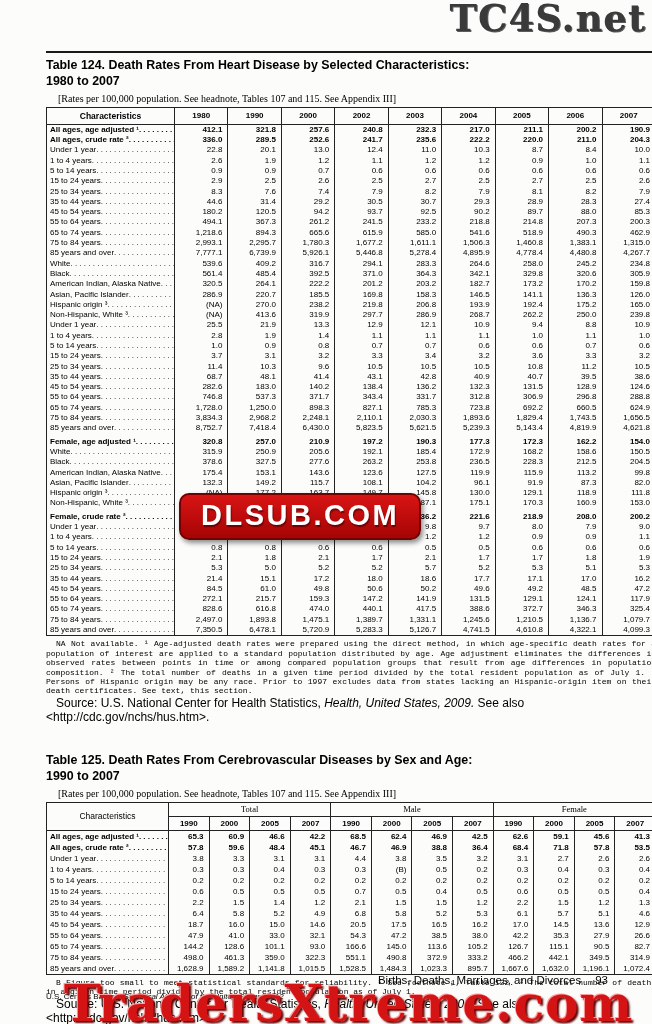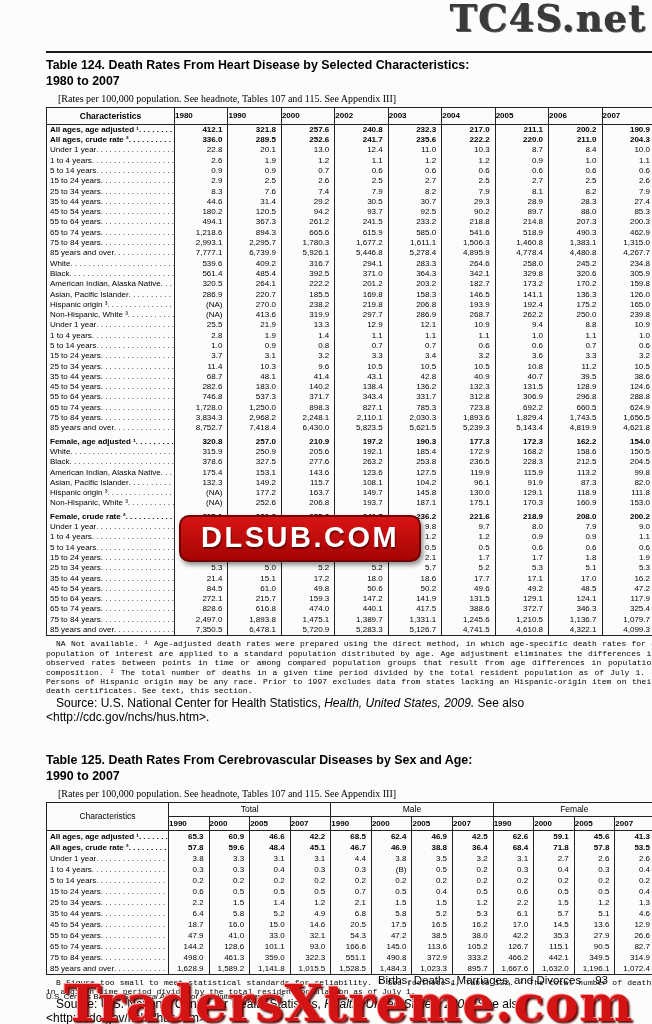--- a/index.html
+++ b/index.html
@@ -11,48 +11,48 @@
   .page{position:absolute;left:46px;top:13px;width:610px;}
   .top-rule{border-top:2px solid #1a1a1a;margin-top:38px;}
   .tbl-title{font-size:12.4px;font-weight:bold;line-height:1.28;margin:5px 0 0;white-space:pre-line;}
   .headnote{font-size:10px;margin:3px 12px 3px;font-family:Liberation Serif, serif;}
   table{border-collapse:collapse;width:100%;border:1px solid #222;table-layout:fixed;margin-top:2px;}
   col.c-char124{width:128px;}
   col.c-char125{width:122px;}
   th{font-size:8px;padding:0;}
   .t124 thead th{border-bottom:1px solid #222;font-weight:bold;height:16px;vertical-align:middle;}
   th.char{font-weight:normal;font-size:8.5px;}
-  th.yr{border-left:1px solid #222;text-align:left;font-weight:bold;}
+  th.yr{border-left:1px solid #222;text-align:center;font-weight:bold;}
   td{font-size:8px;line-height:10.3px;vertical-align:bottom;padding:0;}
   .t125 td{line-height:11px;}
   td.val{border-left:1px solid #222;text-align:right;padding-right:5px;white-space:nowrap;}
   td.lbl-cell{padding-left:3px;overflow:hidden;}
   tr.bold{font-weight:bold;}
   tr.gap td{padding-top:3px;}
   .lbl{display:flex;align-items:baseline;overflow:hidden;}
   .lbl .t{white-space:nowrap;}
   .lbl .dots{flex:1;overflow:hidden;white-space:nowrap;}
   .lbl .dots::before{content:" . . . . . . . . . . . . . . . . . . . . . . . . . . . . . . . . . . . . . . . .";}
   .t125 thead th.char{border-bottom:1px solid #222;}
-  .t125 thead th.grp{border-left:1px solid #222;border-bottom:1px solid #222;font-weight:normal;font-size:8.5px;height:13px;text-align:center;vertical-align:middle;}
+  .t125 thead th.grp{border-left:1px solid #222;border-bottom:1px solid #222;font-weight:normal;font-size:8.5px;height:13px;text-align:center;vertical-align:middle;font-family:Liberation Serif, serif;}
   .t125 thead tr.yrs th{border-bottom:1px solid #222;height:13px;vertical-align:middle;}
   .footnote{font-size:8px;line-height:1.18;margin:3px 0 0;text-align:justify;text-indent:10px;font-family:Liberation Mono, monospace;}
   .source{font-size:12px;line-height:1.18;margin:0;text-indent:10px;}
   .it{font-style:italic;}
   .sect-gap{height:24px;}
   .footer-line{position:absolute;left:46px;top:974px;width:562px;text-align:right;font-size:11.5px;z-index:5;}
   .footer-line .pgnum{margin-left:14px;}
   .census{position:absolute;left:46px;top:992px;font-size:8px;z-index:5;}
   .wm-top{
     position:absolute;top:-4px;right:6px;z-index:20;
     font-family:"DejaVu Serif",serif;font-weight:bold;font-size:37px;letter-spacing:1px;
     color:#3a3a3a;text-shadow:1px 1px 0 #5c5c5c;
   }
   .wm-mid{
-    position:absolute;left:179px;top:515px;z-index:20;
+    position:absolute;left:179px;top:493px;z-index:20;
     background:linear-gradient(#d81414,#a60404);color:#fff;
     font-weight:bold;font-size:29px;letter-spacing:2.5px;
     padding:4px 20px 6px;border-radius:10px;border:2px solid #6f0202;
     box-shadow:2px 3px 5px rgba(0,0,0,.45);text-shadow:1px 2px 1px rgba(60,0,0,.6);
     white-space:nowrap;
   }
   .wm-bottom{
     position:absolute;left:64px;top:974px;z-index:20;
     font-family:"DejaVu Serif",serif;font-weight:bold;font-size:50px;letter-spacing:1px;
     color:#d41414;text-shadow:-1px -1px 0 #ff9d9d,2px 2px 2px #5f0404;

